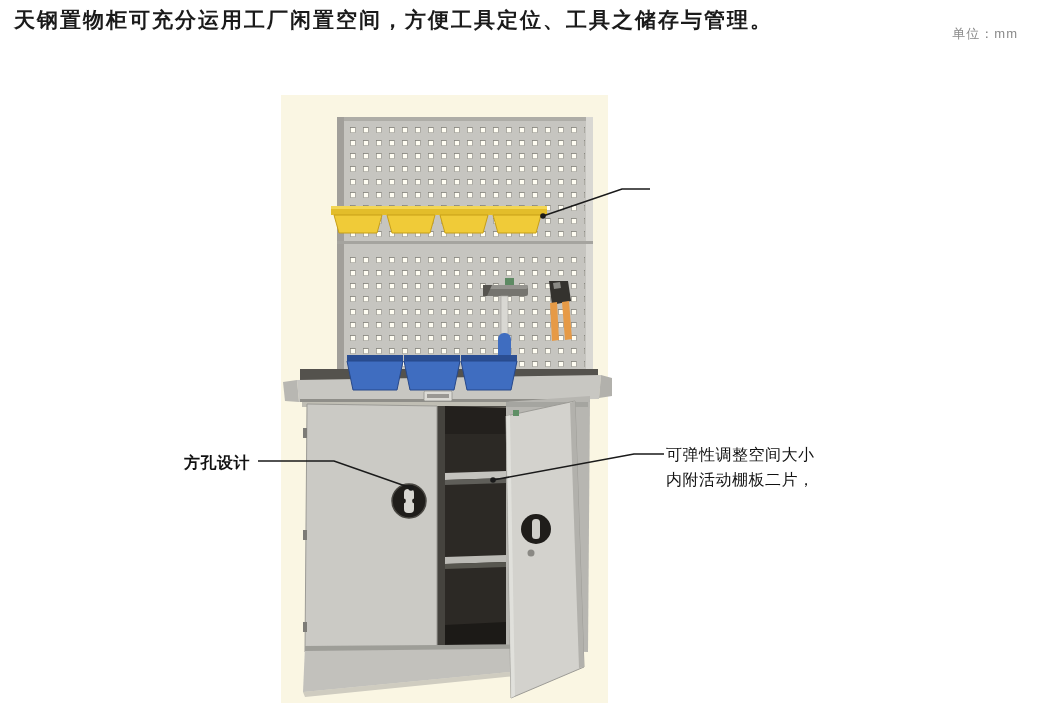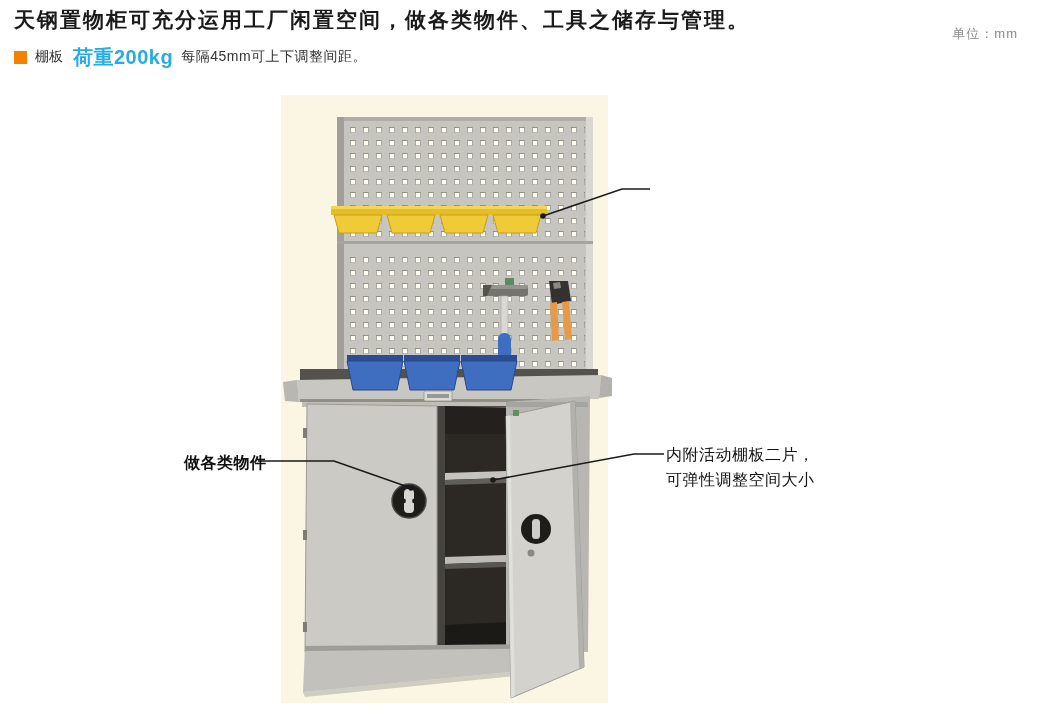--- a/index.html
+++ b/index.html
@@ -29,29 +29,23 @@
   }
   .co-pegboard{left:651px;top:175px;}
   .co-shelf{left:666px;top:442px;}
   .co-handle{left:184px;top:450px;font-weight:600;}
 </style>
 </head>
 <body>
 
 <div class="canvas">
 
-  <h1 class="page-title">天钢置物柜可充分运用工厂闲置空间，做各类物件、工具之储存与管理。</h1>
+  <h1 class="page-title">天钢置物柜可充分运用工厂闲置空间，方便工具定位、工具之储存与管理。</h1>
   <div class="unit-note">单位：mm</div>
 
-  <div class="feature-line">
-    <span class="bullet"></span>
-    <span class="feat-label">棚板</span>
-    <span class="feat-highlight">荷重200kg</span>
-    <span class="feat-desc">每隔45mm可上下调整间距。</span>
-  </div>
 
   <svg class="figure-svg" width="1037" height="719" viewBox="0 0 1037 719">
     <defs>
       <pattern id="holes" x="350" y="127" width="13" height="13" patternUnits="userSpaceOnUse">
         <rect width="5.6" height="5.6" fill="#87867f"></rect>
         <rect x="0.7" y="0.9" width="4.4" height="4.4" fill="#fffdf2"></rect>
       </pattern>
     </defs>
 
     <g>
@@ -175,21 +169,21 @@
       <circle cx="493" cy="480" r="2.8" fill="#1a1a1a" stroke="none"></circle>
       <polyline points="258,461 334,461 411,488"></polyline>
       <circle cx="411" cy="488" r="2.8" fill="#1a1a1a" stroke="none"></circle>
     </g>
   </svg>
 
   <div class="callout co-pegboard">
   </div>
 
   <div class="callout co-handle">
-    <div>做各类物件</div>
+    <div>方孔设计</div>
   </div>
 
   <div class="callout co-shelf">
+    <div>可弹性调整空间大小</div>
     <div>内附活动棚板二片，</div>
-    <div>可弹性调整空间大小</div>
   </div>
 
 </div>
 
 </body></html>

